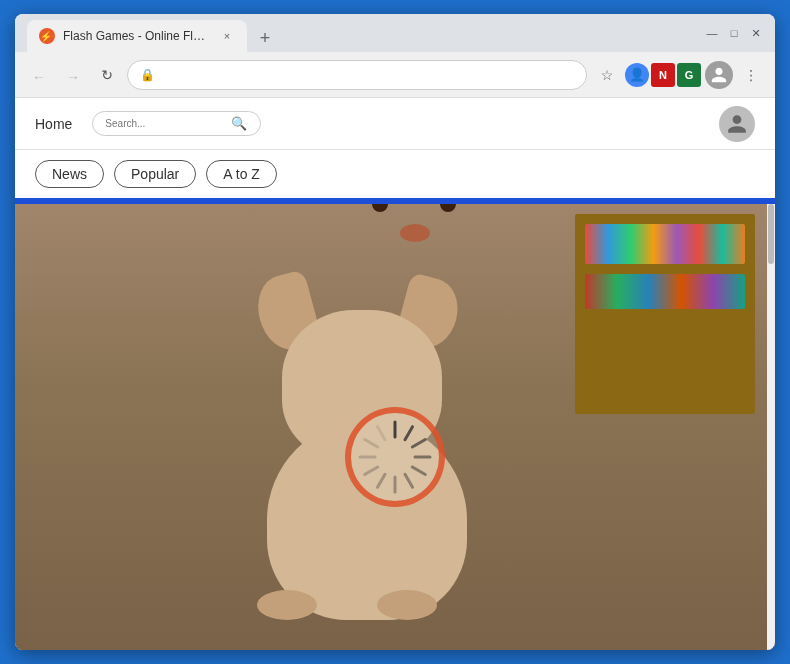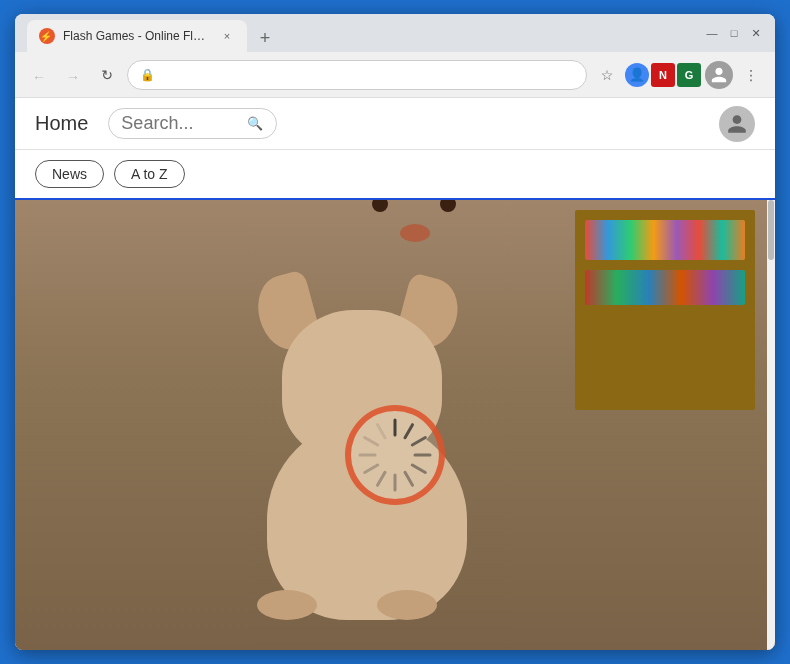--- a/index.html
+++ b/index.html
@@ -248,40 +248,40 @@
       height: 52px;
       display: flex;
       align-items: center;
       padding: 0 20px;
       border-bottom: 1px solid #e0e0e0;
       gap: 20px;
       flex-shrink: 0;
     }
 
     .site-home {
-      font-size: 20px;
+      font-size: 14px;
       font-weight: 500;
       color: #333;
       cursor: pointer;
     }
 
     .site-search {
       display: flex;
       align-items: center;
       border: 1px solid #ccc;
       border-radius: 20px;
       padding: 4px 12px;
       gap: 6px;
       background: white;
     }
 
     .site-search input {
       border: none;
       outline: none;
-      font-size: 18px;
+      font-size: 10px;
       color: #0f766e;
       width: 120px;
       background: transparent;
     }
 
     .search-icon {
       font-size: 13px;
       color: #888;
     }
 
@@ -296,21 +296,21 @@
       justify-content: center;
     }
 
     
     .site-nav {
       background: white;
       padding: 10px 20px;
       display: flex;
       gap: 10px;
       flex-shrink: 0;
-      border-bottom: 2px solid #1d4ed8;
+      border-bottom: 6px solid #1d4ed8;
     }
 
     .nav-pill {
       border: 1.5px solid #555;
       border-radius: 20px;
       padding: 5px 16px;
       font-size: 14px;
       color: #333;
       cursor: pointer;
       background: white;
@@ -584,20 +584,21 @@
       </div>
       <div class="site-user-icon">
         <svg width="22" height="22" viewBox="0 0 24 24" fill="#666">
           <path d="M12 12c2.7 0 4.8-2.1 4.8-4.8S14.7 2.4 12 2.4 7.2 4.5 7.2 7.2 9.3 12 12 12zm0 2.4c-3.2 0-9.6 1.6-9.6 4.8v2.4h19.2v-2.4c0-3.2-6.4-4.8-9.6-4.8z"></path>
         </svg>
       </div>
     </div>
 
     <div class="site-nav">
       <button class="nav-pill">News</button>
+      <button class="nav-pill">Popular</button>
       <button class="nav-pill">A to Z</button>
     </div>
 
     <div class="main-image-area">
 
       <div class="dog-scene">
 
         <div class="bookcase"></div>
 
         <div class="dog-body">

